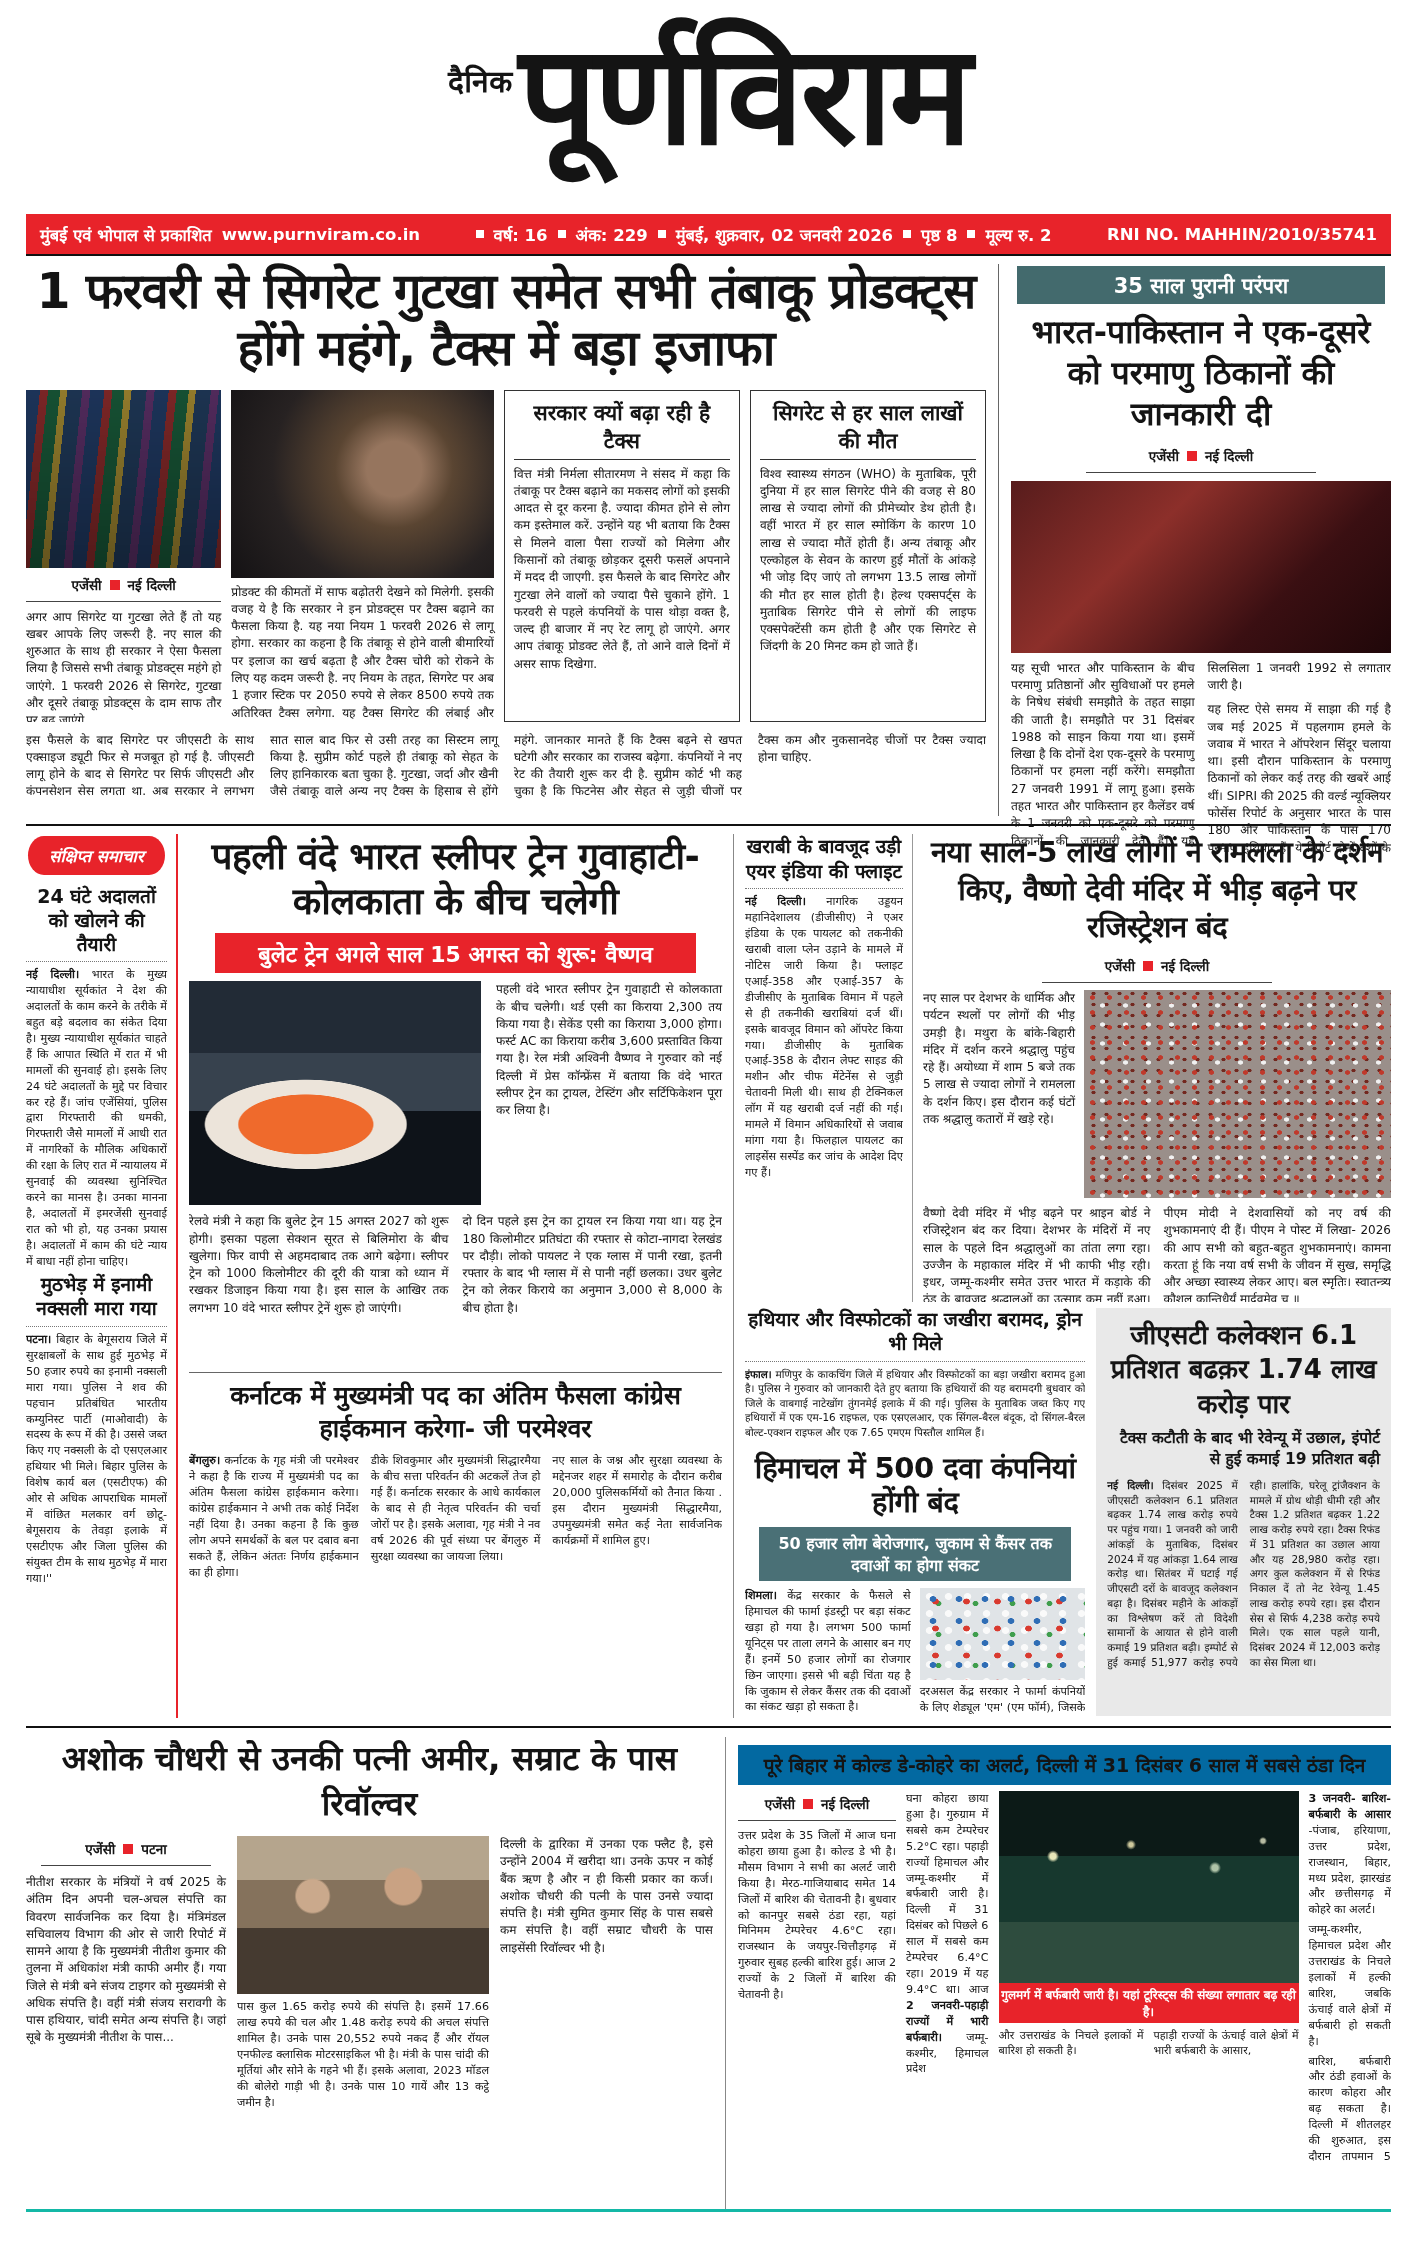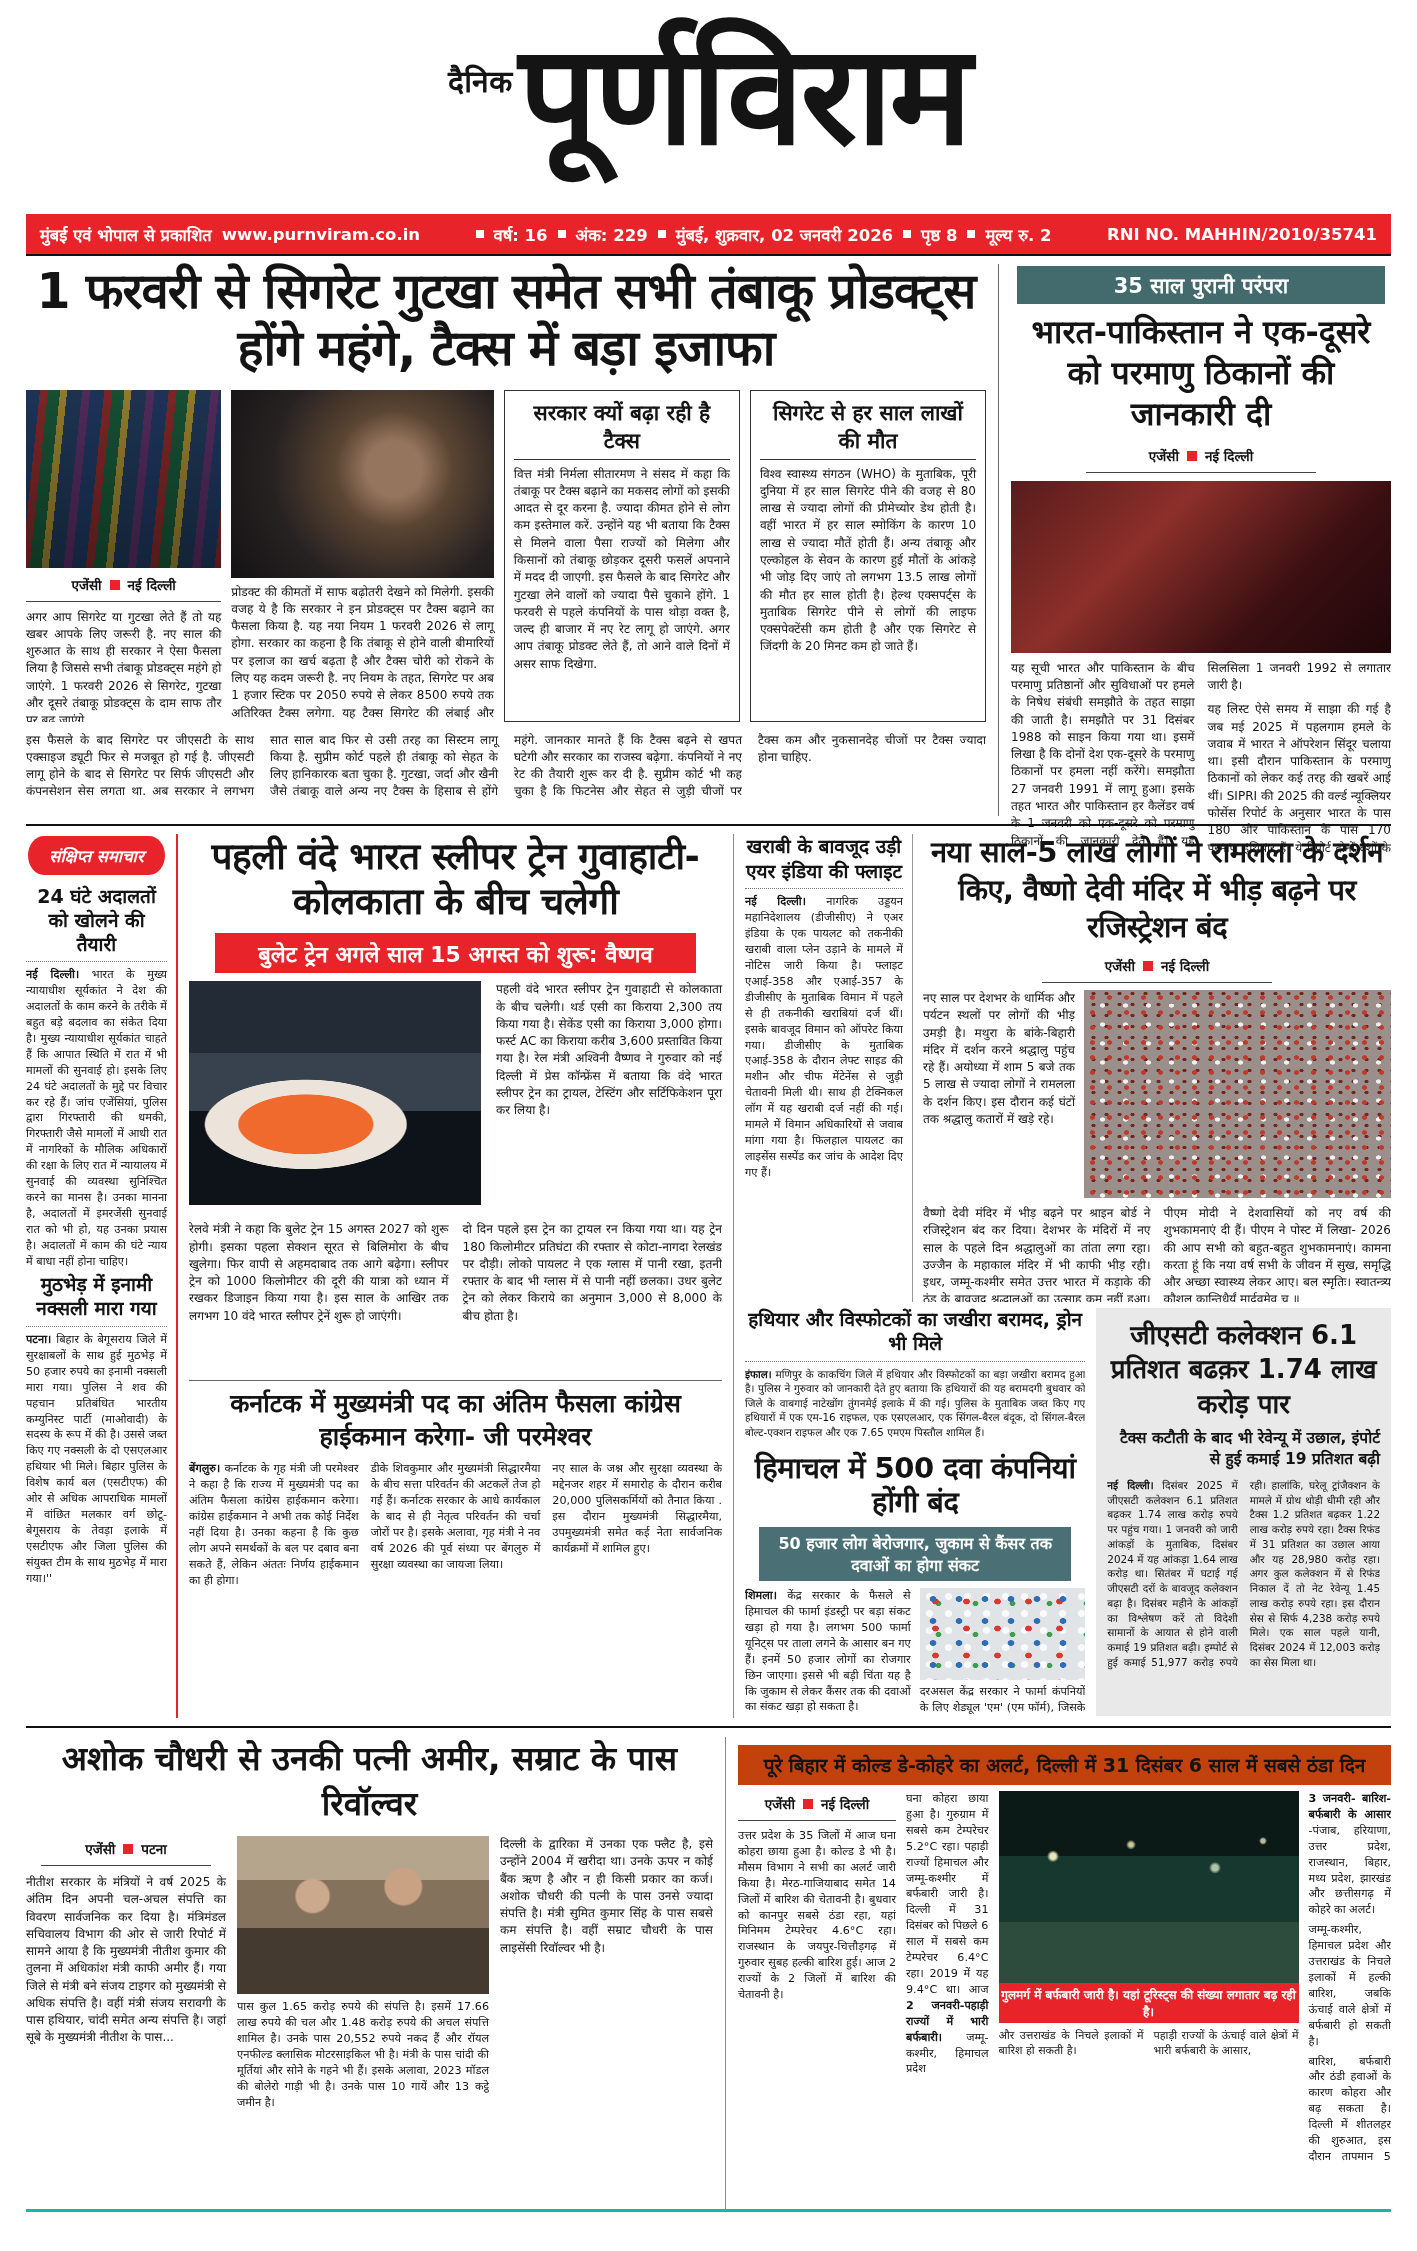--- a/index.html
+++ b/index.html
@@ -93,21 +93,21 @@
   .briefs { width:152px; border-right:2px solid #e8232a; padding-right:9px; overflow:hidden; }
   .briefs-badge { background:#e8232a; color:#fff; font-style:italic; font-weight:800; font-size:16.5px; text-align:center;
                   padding:8px 4px; border-radius:18px/22px; margin:2px 2px 10px; }
   .brief-head { font-size:19px; font-weight:800; text-align:center; line-height:1.25; margin:4px 0 3px; }
   .mid-center { width:556px; padding:0 11px; border-right:1.5px solid #888; overflow:hidden; }
   .train-head { font-size:37px; font-weight:800; text-align:center; line-height:1.22; letter-spacing:-0.5px; }
   .train-banner { background:#e8232a; color:#fff; font-size:22px; font-weight:700; text-align:center; padding:5px 0; margin:9px 26px 8px; }
   .train-row { display:flex; gap:15px;justify-content:center; }
   .train-row .ph { width:292px; height:224px; flex:0 0 auto; }
   .train-c1 { flex:1; }
-  .train-cols2 { column-count:2; column-gap:14px; height:150px; overflow:hidden; margin-top:16px; }
+  .train-cols2 { column-count:2; column-gap:14px; height:150px; overflow:hidden; margin-top:8px; }
   .karnataka { border-top:1.5px solid #666; margin-top:9px; padding-top:7px; }
   .kar-head { font-size:25px; font-weight:800; text-align:center; line-height:1.3; }
   .kar-body { display:flex; gap:12px; margin-top:8px; height:205px; overflow:hidden; }
   .kar-body > p { flex:1; }
 
   .mid-right { flex:1; padding-left:11px; overflow:hidden; }
   .mr-top { display:flex; gap:10px; height:468px; overflow:hidden; }
   .airindia { width:168px; border-right:1.2px solid #999; padding-right:9px; }
   .ai-head { font-size:19px; font-weight:800; text-align:center; line-height:1.3; }
   .ramlala { flex:1; }
@@ -136,21 +136,21 @@
   .sec-bottom { display:flex; height:484px; padding-top:9px; border-bottom:3px solid #14b8a6; }
   .ashok { width:700px; padding-right:12px; border-right:1.5px solid #888; overflow:hidden; }
   .ashok-head { font-size:33px; font-weight:800; text-align:center; line-height:1.35; margin:0 30px 10px; }
   .ashok-row { display:flex; gap:11px; height:350px; overflow:hidden; }
   .ash-a { width:200px; }
   .ash-b { width:252px; }
   .ash-b .ph { height:158px; margin-bottom:5px; }
   .ash-c { flex:1; }
   .fog { flex:1; padding-left:12px; overflow:hidden; }
   .fog-head { font-size:28.5px; font-weight:800; text-align:center; line-height:1.25; letter-spacing:-0.5px; }
-  .fog-strip { background:#c2410c; font-size:19px; font-weight:700; text-align:center; padding:7px 0; margin:8px 0 6px; }
+  .fog-strip { background:#0369a1; font-size:19px; font-weight:700; text-align:center; padding:7px 0; margin:8px 0 6px; }
   .fog-row { display:flex; gap:10px; height:372px; overflow:hidden; }
   .fog-c1 { width:158px; }
   .fog-photo { width:300px; flex:0 0 auto; }
   .fog-photo .ph { height:192px; }
   .photo-cap { background:#e8232a; color:#fff; font-size:12px; font-weight:700; text-align:center; padding:3px 2px; }
   .fog-minicols { display:flex; gap:10px; margin-top:5px; }
   .fog-minicols p { flex:1; font-size:11px; line-height:1.4; text-align:justify; }
   .fog-c4 { flex:1; }
   .fog-c4 p, .fog-c1 p, .fog-c2 p { margin-bottom:4px; }
   .fog-c2 { flex:1; }

